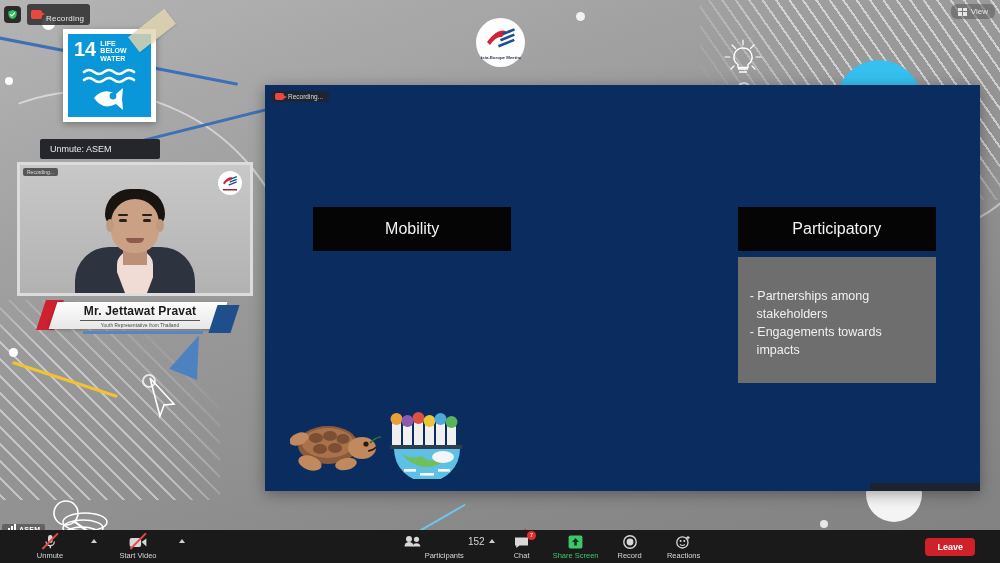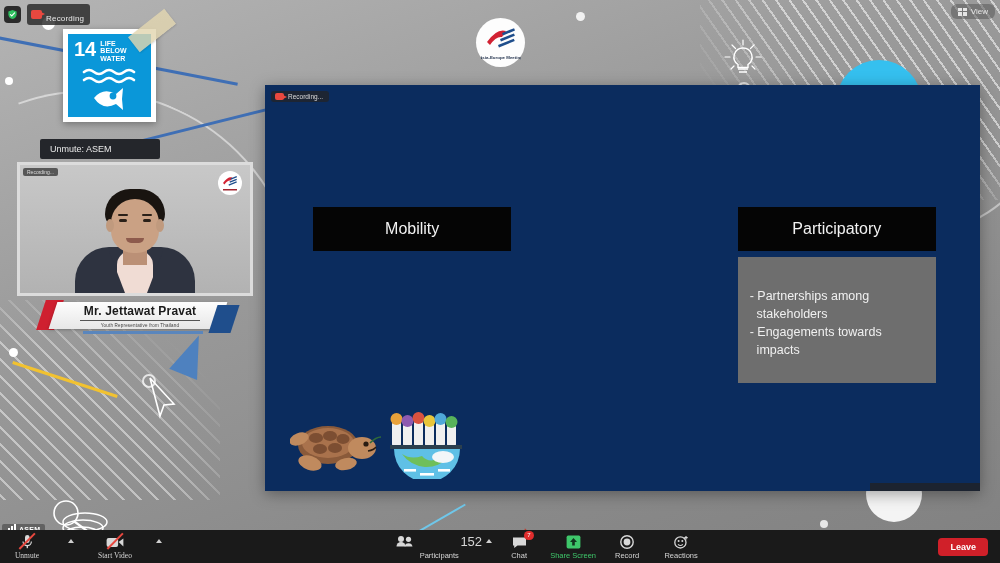--- a/index.html
+++ b/index.html
@@ -218,43 +218,43 @@
     display: flex; align-items: center; gap: 3px;
     background: rgba(60,60,60,.55); padding: 1px 5px 1px 3px; border-radius: 2px;
   }
   .asem-net span { color: #fff; font-size: 7px; font-weight: bold; letter-spacing: .3px; }
   .bars { display: flex; align-items: flex-end; gap: 1px; height: 8px; }
   .bars i { width: 2px; background: #fff; display: block; }
   .toolbar {
     position: absolute; left: 0; bottom: 0; width: 1000px; height: 33px;
     background: #1a1a1a; z-index: 40; display: flex; align-items: center;
   }
-  .tb-left { display: flex; align-items: center; gap: 14px; padding-left: 0; font-family: Liberation Serif, serif; }
+  .tb-left { display: flex; align-items: center; gap: 14px; padding-left: 23px; }
   .tb-center { flex: 1; display: flex; justify-content: center; align-items: center; gap: 0px; }
-  .tb-right { display: flex; align-items: center; padding-right: 12px; }
+  .tb-right { display: flex; align-items: center; padding-right: 25px; }
   .tb-item {
     display: flex; flex-direction: column; align-items: center; justify-content: center;
     color: #d5d5d5; font-size: 7.5px; min-width: 54px; position: relative; padding: 0 4px;
     gap: 2px;
   }
   .tb-item.green { color: #3ec76a; }
   .tb-icon { height: 15px; display: flex; align-items: flex-end; justify-content: center; position: relative; }
   .caret {
     width: 0; height: 0; border-left: 3.5px solid transparent; border-right: 3.5px solid transparent;
     border-bottom: 4px solid #cfcfcf; margin-bottom: 12px;
   }
   .badge {
     position: absolute; top: -3px; right: -7px; background: #e02d2d; color: #fff;
     font-size: 6px; border-radius: 7px; padding: 0px 3px; line-height: 9px; min-width: 9px; text-align: center;
   }
   .leave-btn {
     background: #d02029; color: #fff; font-size: 9px; font-weight: bold;
     padding: 4px 12px; border-radius: 4px; border: none;
   }
-  .part-count { color: #d5d5d5; font-size: 13px; margin-left: 44px; }
+  .part-count { color: #d5d5d5; font-size: 10px; margin-left: 44px; }
   .slash {
     position: absolute; left: 50%; top: 50%; width: 22px; height: 1.6px; background: #e8483f;
     transform: translate(-50%,-50%) rotate(-45deg);
   }
 </style>
 </head>
 <body>
 
 <div id="bg">
   <div class="deco hatch-tr"></div>

